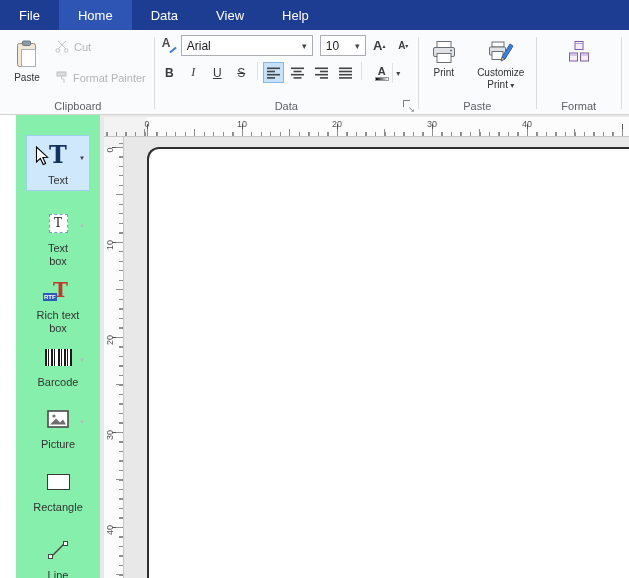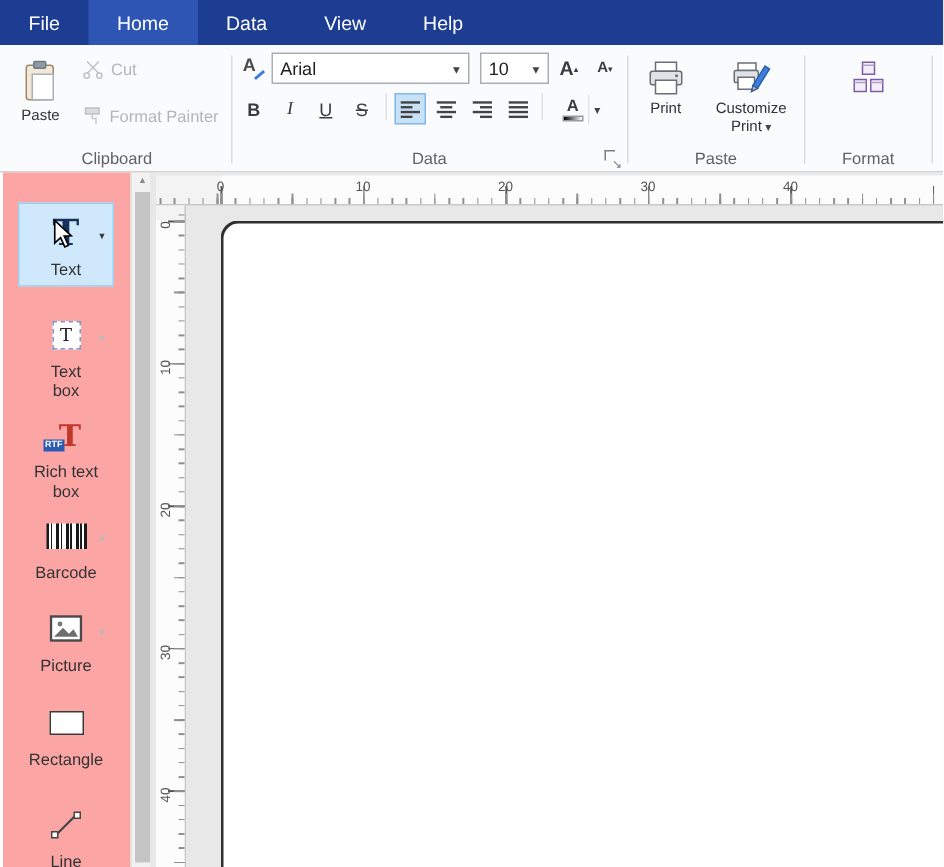--- a/index.html
+++ b/index.html
@@ -57,21 +57,21 @@
   .colarrow::after { content:"\25BE"; font-size:8px; color:#444; }
   .launcher { position:absolute; right:4px; bottom:3px; width:11px; height:11px; }
   .launcher::before { content:""; position:absolute; left:0; top:0; width:6px; height:6px; border-left:1px solid #7d7d7d; border-top:1px solid #7d7d7d; }
   .launcher::after { content:"\2198"; position:absolute; right:-1px; bottom:-3px; font-size:8px; color:#7d7d7d; }
   .actrow { display:flex; gap:5px; align-items:flex-start; }
 
   
   .main { position:absolute; left:0; top:115px; right:0; bottom:0; }
 
   
-  .toolbox { position:absolute; left:2px; top:0; width:100px; height:100%; background:#fca5a5;padding-left:24px; }
+  .toolbox { position:absolute; left:16px; top:0; width:100px; height:100%; background:#86efac;padding-left:24px; }
   .tool { position:absolute; left:10px; width:64px; text-align:center; font-size:11px; color:#333; padding:2px 0 3px 0; border:1px solid transparent; }
   .tool.selected { background:#cfe8fb; border-color:#9fd0f2; }
   .ibox { position:relative; height:34px; display:flex; align-items:center; justify-content:center; }
   .tdd { position:absolute; right:4px; top:12px; }
   .tdd::after { content:"\25BC"; font-size:6px; color:#3a3a3a; }
   .tdd.gray::after { color:#b9b9b9; }
   .tlabel { margin-top:2px; }
   .tline { display:block; line-height:13px; }
   .icon-text-T::after { content:"T"; font-family:"DejaVu Serif", serif; font-weight:700; font-size:24px; color:#15325f; line-height:26px; }
   .icon-tbox { width:19px; height:19px; border:1px dashed #7a9cc8; background:#fff; display:flex; align-items:center; justify-content:center; }

